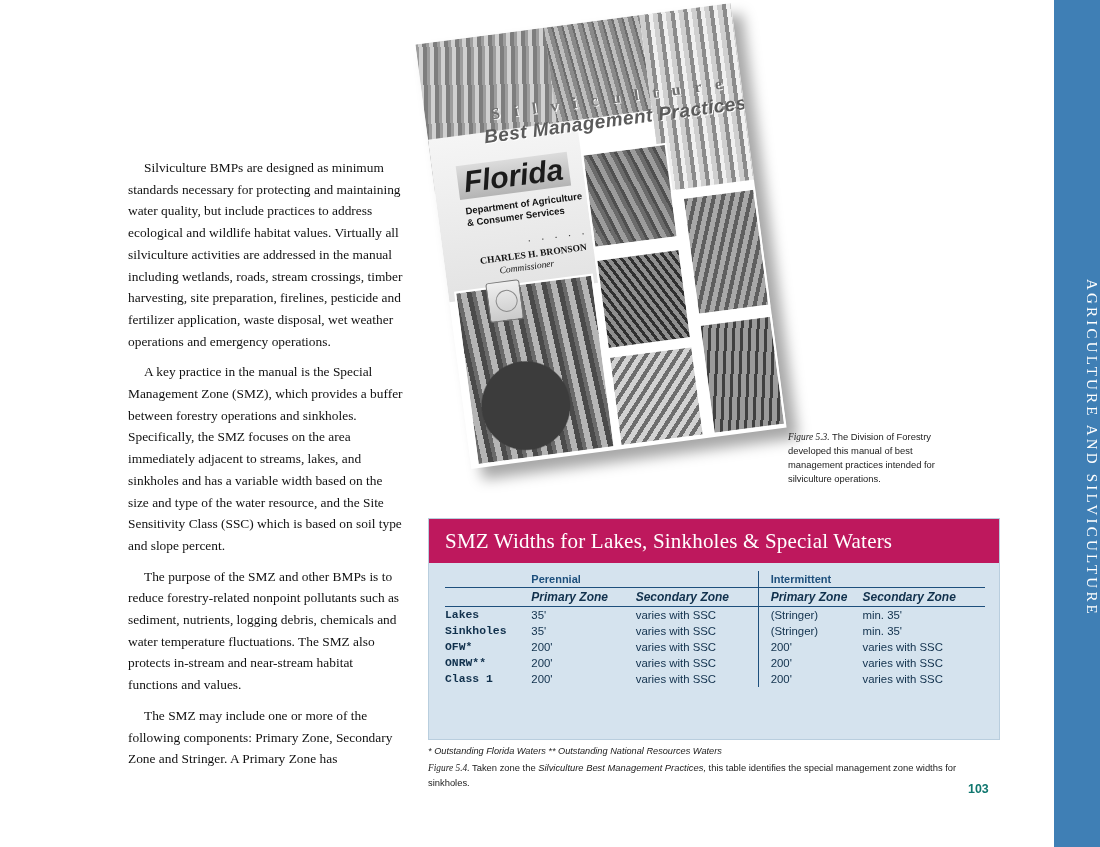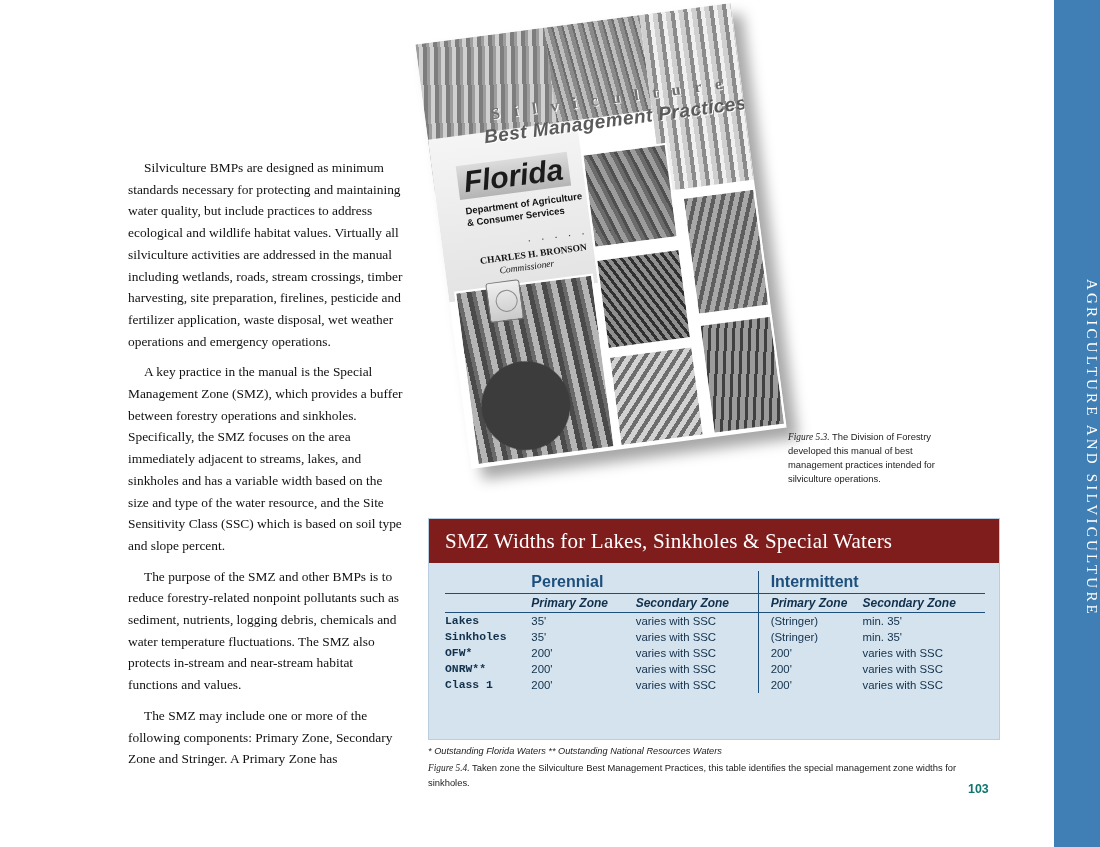--- a/index.html
+++ b/index.html
@@ -189,21 +189,21 @@
   
   #smz-panel {
     position: absolute;
     left: 428px; top: 518px;
     width: 572px; height: 222px;
     background: #d5e3ee;
     border: 1px solid #b9cede;
   }
   #smz-header {
     height: 44px;
-    background: #7f1d1d;
+    background: #be185d;
     color: #ffffff;
     display: flex;
     align-items: center;
     padding-left: 16px;
   }
   #smz-title {
     font-family: "Liberation Serif", serif;
     font-size: 21px;
     letter-spacing: 0.2px;
   }
@@ -219,21 +219,21 @@
   #smz-table th, #smz-table td {
     padding: 2px 0 2px 0;
     text-align: left;
     vertical-align: bottom;
   }
   .col-row-label { width: 86px; font-family: Liberation Mono, monospace; }
   .col-pz { width: 104px; }
   .col-sz { width: 122px; margin-left: 15px; }
   .grp-head {
     font-family: "Liberation Sans", sans-serif;
-    font-size: 16px;
+    font-size: 11px;
     font-weight: bold;
     color: #1d4f7c;
     padding-bottom: 4px;
   }
   .zone-head {
     font-family: "Liberation Sans", sans-serif;
     font-size: 12px;
     font-style: italic;
     font-weight: bold;
     color: #10304c;
@@ -257,21 +257,21 @@
   #fig54-caption {
     position: absolute;
     left: 428px; top: 761px;
     width: 545px;
     font-family: "Liberation Sans", sans-serif;
     font-size: 9.4px;
     color: #1a1a1a;
     line-height: 1.45;
   }
   #fig54-caption .figlabel { font-family: "Liberation Serif", serif; font-style: italic; }
-  #fig54-caption .bookital { font-family: "Liberation Sans", sans-serif; }
+  #fig54-caption .bookital { font-family: "Liberation Sans", sans-serif; font-style: italic; }
 
   #page-number {
     position: absolute;
     left: 968px; top: 782px;
     font-family: "Liberation Sans", sans-serif;
     font-size: 12.4px;
     font-weight: bold;
     color: #0f766e;
   }
 </style>

